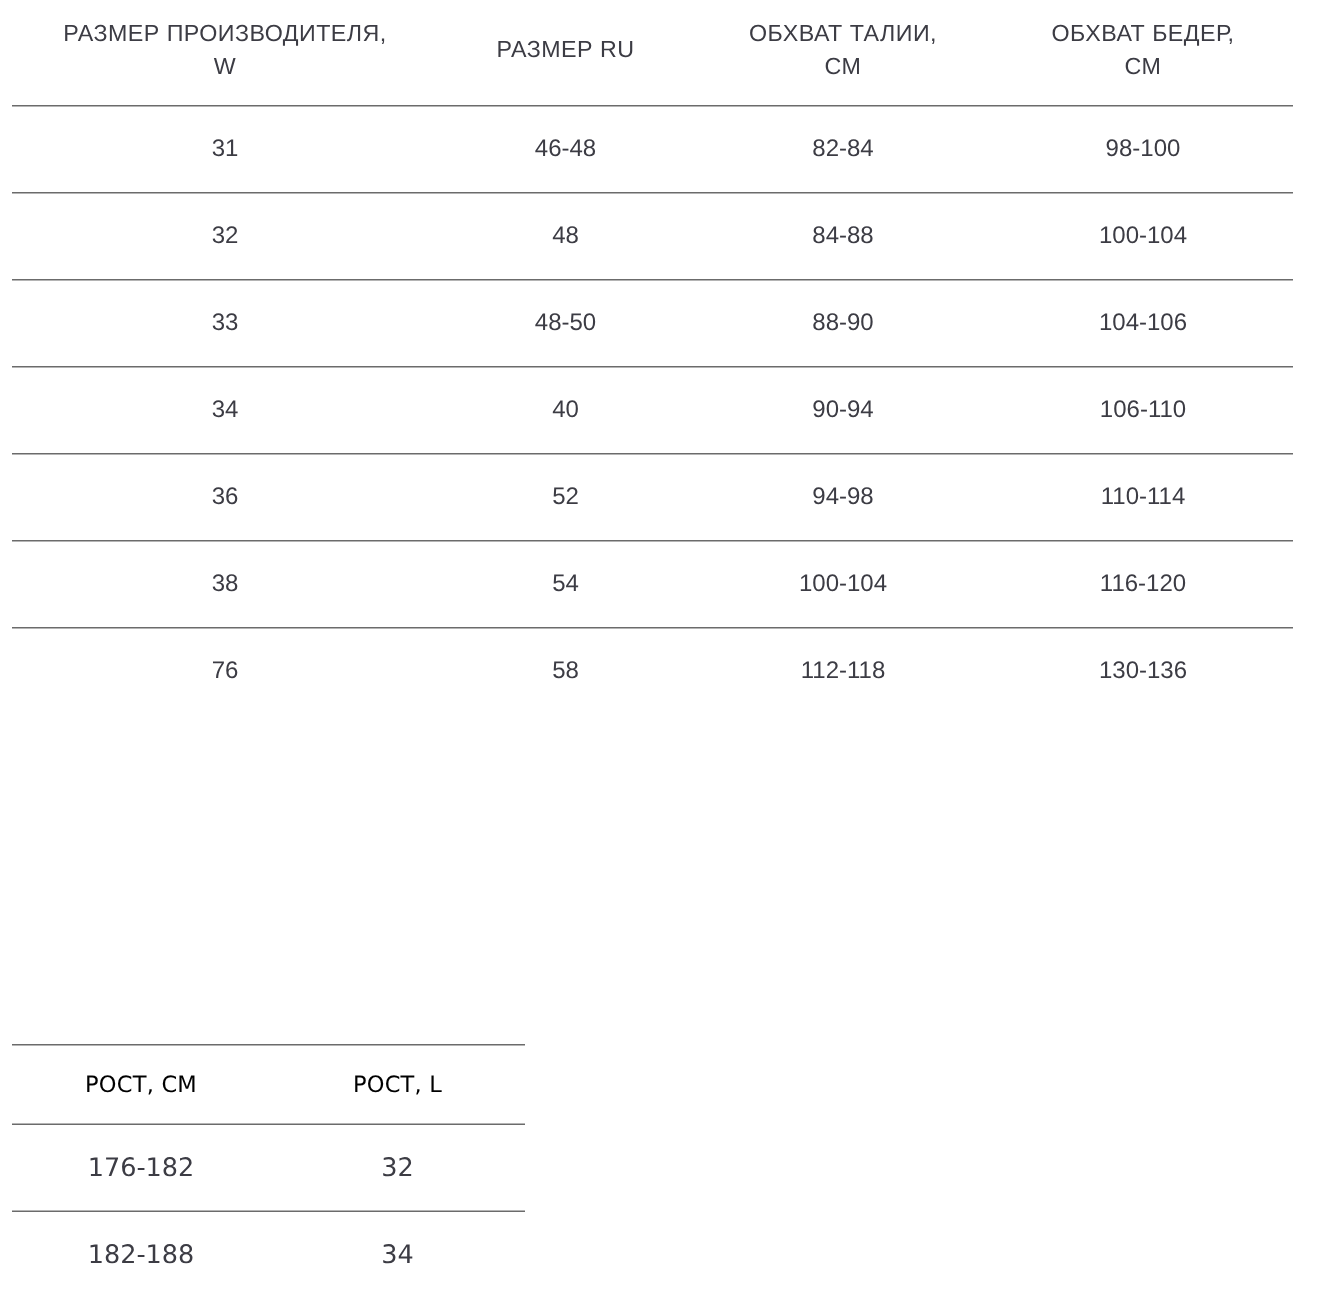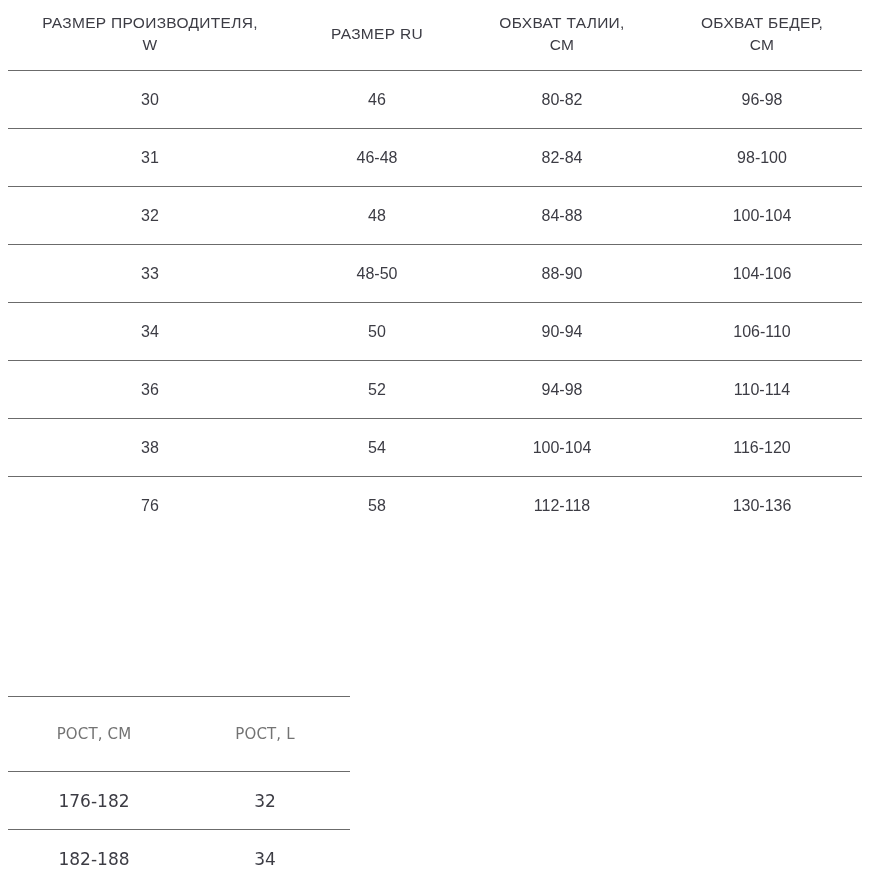--- a/index.html
+++ b/index.html
@@ -78,25 +78,25 @@
   .height-table col.c-height-cm { width: 172px; }
   .height-table col.c-height-l  { width: 170px; }
 
   .height-table thead th {
     font-size: 15px;
     font-weight: 400;
     letter-spacing: 0.01em;
     text-align: center;
     vertical-align: middle;
     height: 52px;
-    padding: 11px 4px;
+    padding: 0 4px;
     border: 0;
     border-top: 1.6px solid #6b6b6b;
     border-bottom: 1.6px solid #6b6b6b;
-    color: #737373;
+    color: #000000;
   }
   .height-table tbody td {
     font-size: 17px;
     font-weight: 400;
     text-align: center;
     vertical-align: middle;
     height: 57px;
     padding: 0 4px;
     border: 0;
     border-bottom: 1.6px solid #6b6b6b;
@@ -124,46 +124,40 @@
 W</th>
         <th>РАЗМЕР RU</th>
         <th>ОБХВАТ ТАЛИИ,
 СМ</th>
         <th>ОБХВАТ БЕДЕР,
 СМ</th>
       </tr>
     </thead>
     <tbody>
       <tr>
-        <td>30</td>
-        <td>46</td>
-        <td>80-82</td>
-        <td>96-98</td>
-      </tr>
-      <tr>
         <td>31</td>
         <td>46-48</td>
         <td>82-84</td>
         <td>98-100</td>
       </tr>
       <tr>
         <td>32</td>
         <td>48</td>
         <td>84-88</td>
         <td>100-104</td>
       </tr>
       <tr>
         <td>33</td>
         <td>48-50</td>
         <td>88-90</td>
         <td>104-106</td>
       </tr>
       <tr>
         <td>34</td>
-        <td>50</td>
+        <td>40</td>
         <td>90-94</td>
         <td>106-110</td>
       </tr>
       <tr>
         <td>36</td>
         <td>52</td>
         <td>94-98</td>
         <td>110-114</td>
       </tr>
       <tr>

